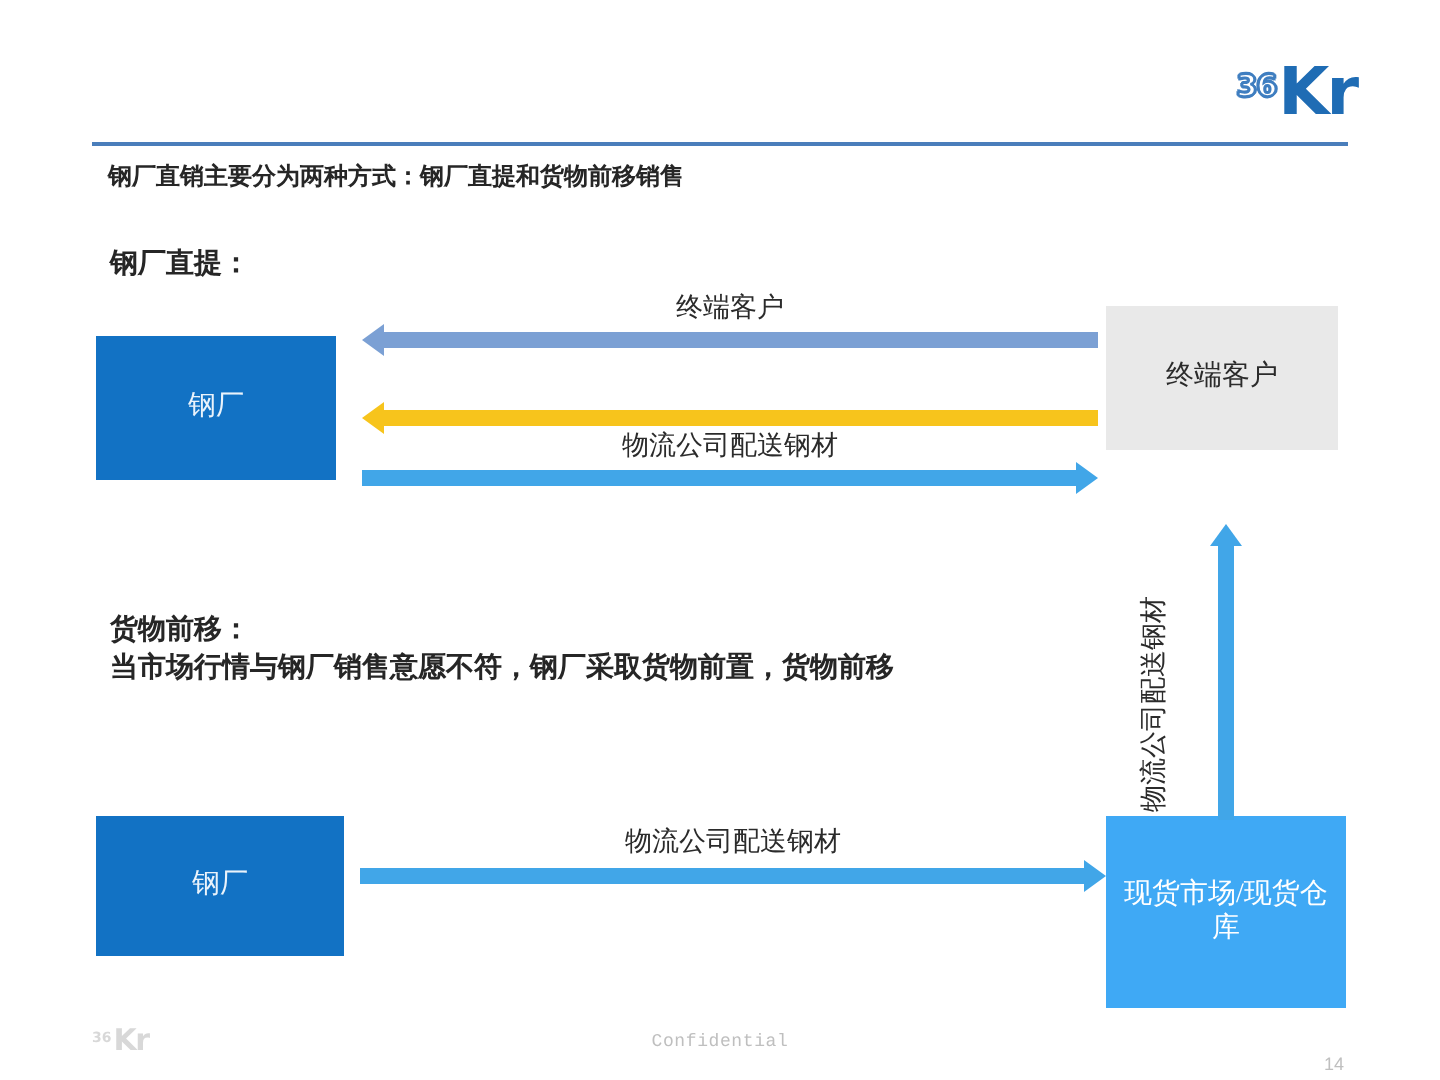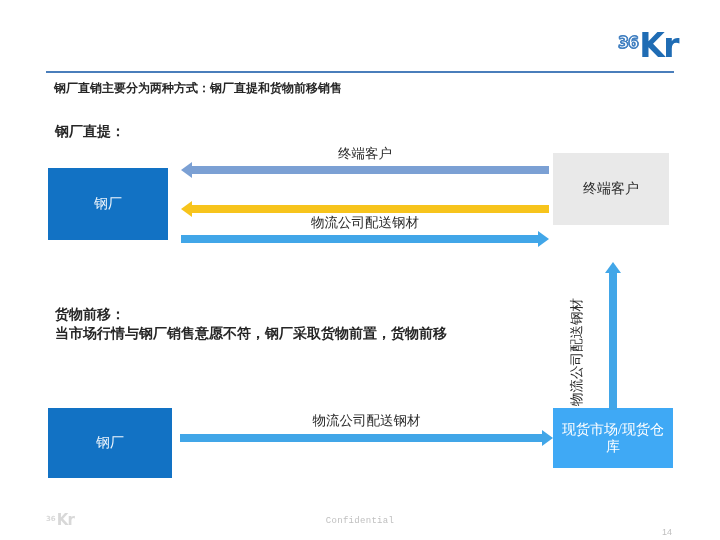--- a/index.html
+++ b/index.html
@@ -87,21 +87,21 @@
     line-height: 1.25;
     padding: 12px 6px;
   }
   .node-mill    { background: #1272C4; color: #eaf3fb; }
   .node-gray    { background: #e9e9e9; color: #2b2b2b; }
   .node-lblue   { background: #3FA9F5; color: #ffffff; }
 
   #box-mill-top    { left: 48px;  top: 168px; width: 120px; height: 72px; }
   #box-customer    { left: 553px; top: 153px; width: 116px; height: 72px; }
   #box-mill-bottom { left: 48px;  top: 408px; width: 124px; height: 70px; }
-  #box-spot-market { left: 553px; top: 408px; width: 120px; height: 60px; }
+  #box-spot-market { left: 553px; top: 408px; width: 120px; height: 96px; }
 
   
   .h-arrow {
     position: absolute;
     height: 8px;
   }
   .h-arrow .shaft {
     position: absolute;
     top: 0; height: 8px;
     border-radius: 0;

